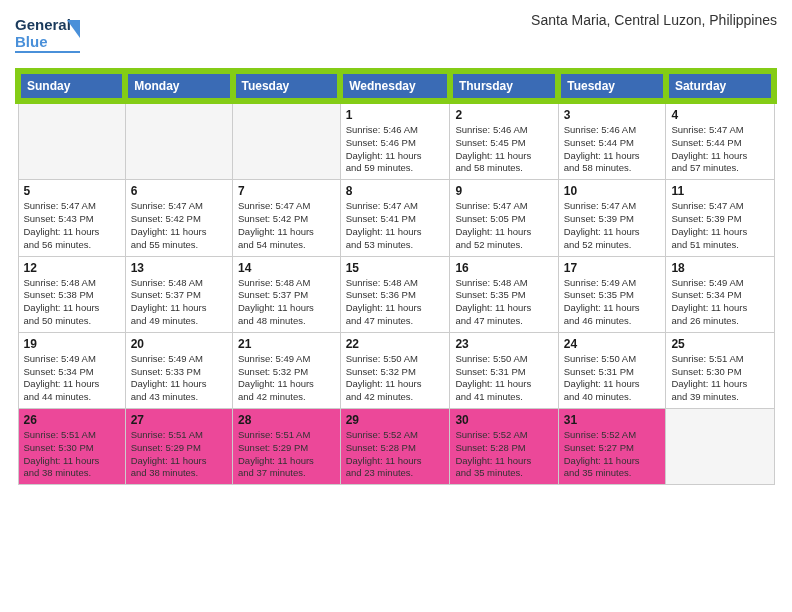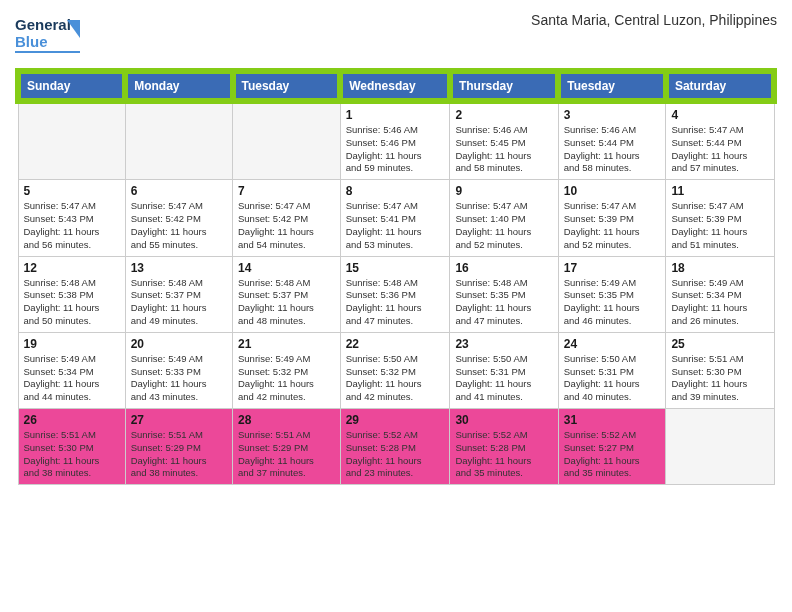--- a/index.html
+++ b/index.html
@@ -159,21 +159,21 @@
           <td>
             <span class="day-num">7</span>
             <div class="day-info"><span>Sunrise: 5:47 AM</span><br><span>Sunset: 5:42 PM</span><br><span>Daylight: 11 hours</span><br><span>and 54 minutes.</span></div>
           </td>
           <td>
             <span class="day-num">8</span>
             <div class="day-info"><span>Sunrise: 5:47 AM</span><br><span>Sunset: 5:41 PM</span><br><span>Daylight: 11 hours</span><br><span>and 53 minutes.</span></div>
           </td>
           <td>
             <span class="day-num">9</span>
-            <div class="day-info"><span>Sunrise: 5:47 AM</span><br><span>Sunset: 1:40 PM</span><br><span>Daylight: 11 hours</span><br><span>and 52 minutes.</span></div>
+            <div class="day-info"><span>Sunrise: 5:47 AM</span><br><span>Sunset: 5:05 PM</span><br><span>Daylight: 11 hours</span><br><span>and 52 minutes.</span></div>
           </td>
           <td>
             <span class="day-num">10</span>
             <div class="day-info"><span>Sunrise: 5:47 AM</span><br><span>Sunset: 5:39 PM</span><br><span>Daylight: 11 hours</span><br><span>and 52 minutes.</span></div>
           </td>
           <td>
             <span class="day-num">11</span>
             <div class="day-info"><span>Sunrise: 5:47 AM</span><br><span>Sunset: 5:39 PM</span><br><span>Daylight: 11 hours</span><br><span>and 51 minutes.</span></div>
           </td>
         </tr>

